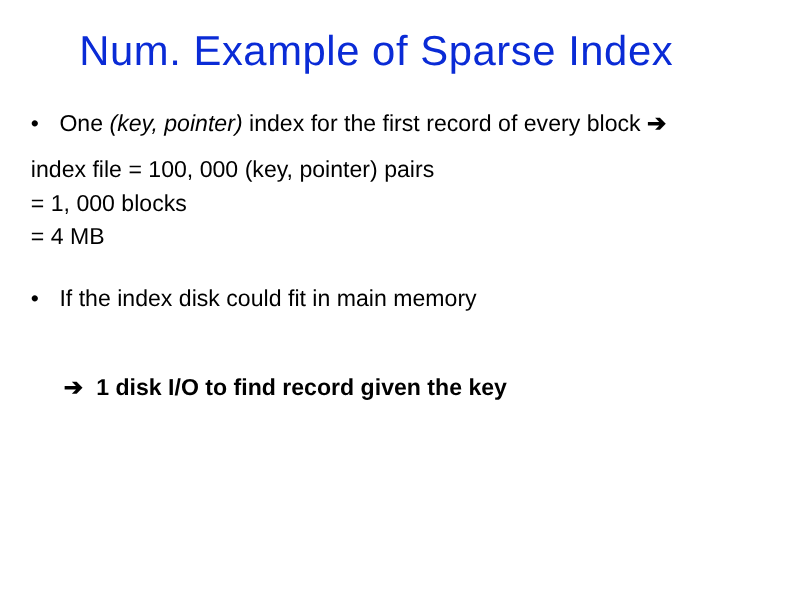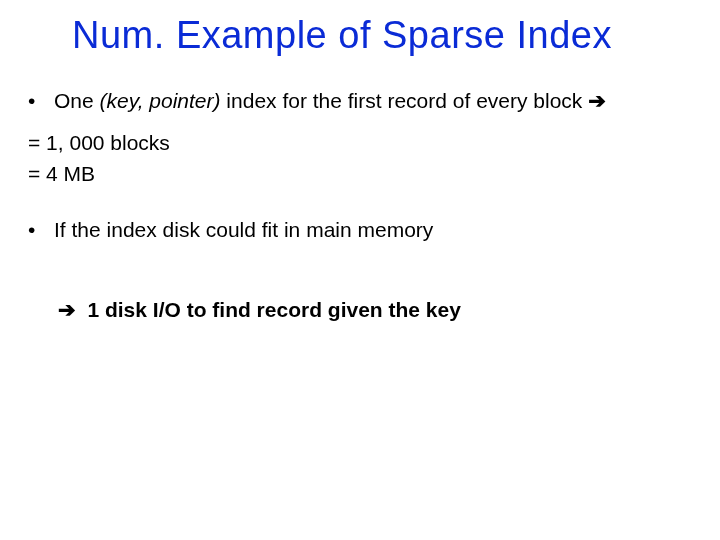--- a/index.html
+++ b/index.html
@@ -9,21 +9,21 @@
     height: 540px;
     background: #ffffff;
     font-family: Arial, Helvetica, sans-serif;
     color: #000000;
     overflow: hidden;
   }
   .slide {
     width: 684px;
     height: 540px;
     box-sizing: border-box;
-    padding: 10px 28px 20px 28px;
+    padding: 22px 28px 20px 28px;
   }
   .title {
     color: #0a2bd6;
     font-size: 38px;
     font-weight: 400;
     text-align: center;
     margin: 4px 0 24px 0;
     letter-spacing: 0.5px;
   }
   .body {
@@ -73,20 +73,21 @@
 
     <div class="gap-sm"></div>
 
     <div class="bullet">
       <span class="dot"></span>
       <span>
         <span>One </span><span class="italic">(key, pointer)</span><span> index for the </span><span class="bold">first</span><span> record of every block </span><span class="arrow">➔</span>
       </span>
     </div>
 
+    <div class="line">index file = 100, 000  (key, pointer) pairs</div>
     <div class="line">= 1, 000 blocks</div>
     <div class="line">= 4 MB</div>
 
     <div class="gap-lg"></div>
 
     <div class="bullet">
       <span class="dot"></span>
       <span>If the index disk could fit in main memory</span>
     </div>
 

